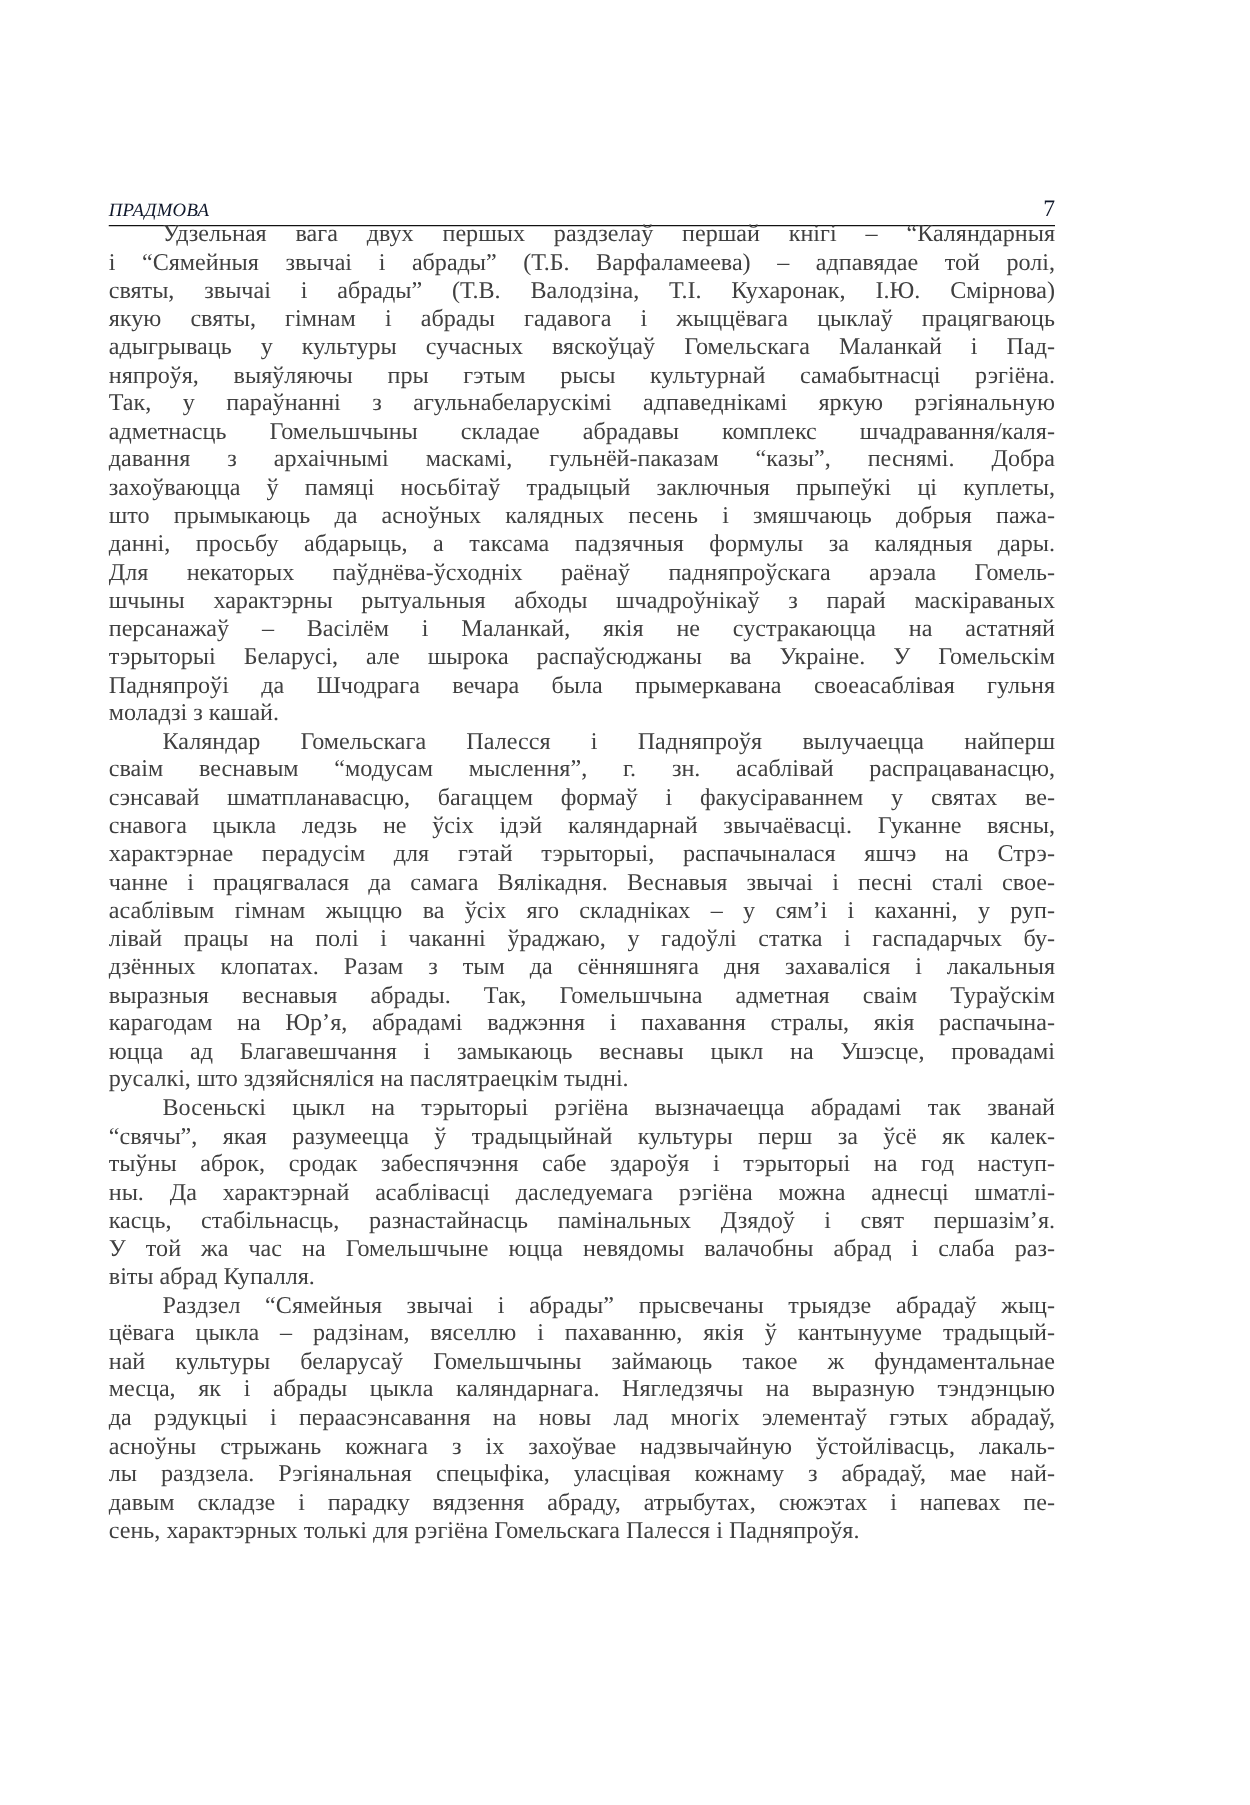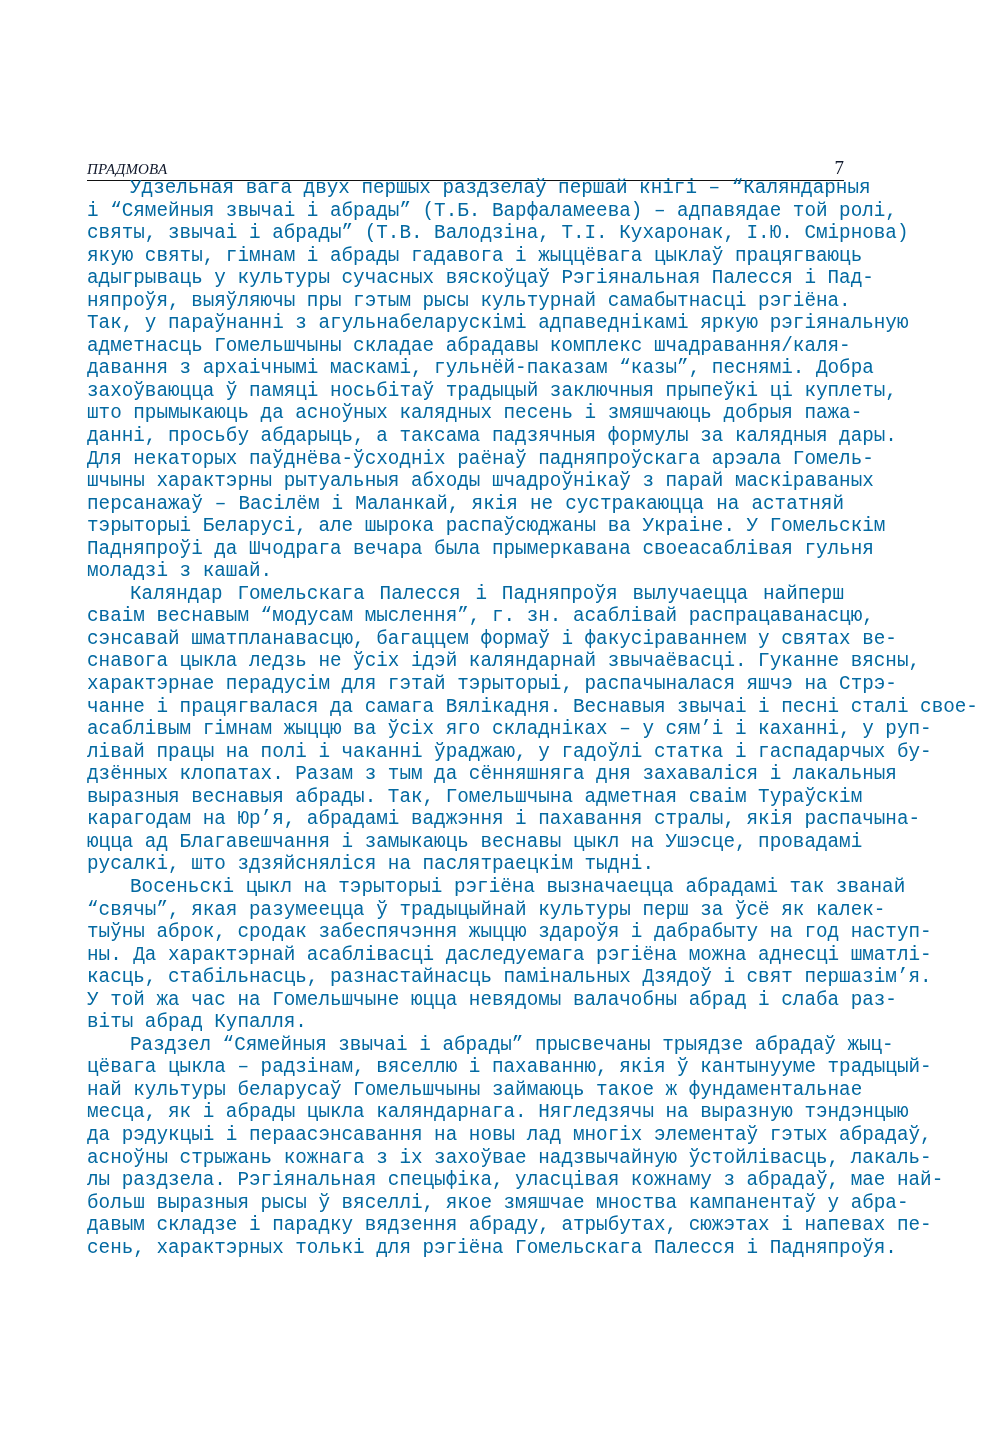--- a/index.html
+++ b/index.html
@@ -13,21 +13,21 @@
   .running-title {
     position: absolute; left: 0; bottom: 2px;
     font-style: italic; font-size: 15px; letter-spacing: 0.2px;
   }
   .page-number {
     position: absolute; right: 0; bottom: 1px;
     font-size: 19px;
   }
   .body-text {
     position: absolute; left: 87px; top: 177px; width: 757px;
-    font-family: Liberation Mono, monospace; font-size: 19.3px; color: #0369a1;
+    font-family: Liberation Serif, serif; font-size: 19.3px; color: #404040;
   }
   .line {
     display: block; height: 22.55px; line-height: 22.55px;
     white-space: nowrap; text-align: justify; text-align-last: justify;
     transform-origin: left center;
   }
   .line.first { padding-left: 43px; }
   .line.last { text-align-last: left; }
   .paragraph { margin: 0; }
 </style>
@@ -39,21 +39,21 @@
     <span class="running-title">ПРАДМОВА</span>
     <span class="page-number">7</span>
   </div>
 
   <div class="body-text" id="body-text">
       <div class="paragraph">
         <span class="line first">Удзельная вага двух першых раздзелаў першай кнігі – “Каляндарныя</span>
         <span class="line">і “Сямейныя звычаі і абрады” (Т.Б. Варфаламеева) – адпавядае той ролі,</span>
         <span class="line">святы, звычаі і абрады” (Т.В. Валодзіна, Т.І. Кухаронак, І.Ю. Смірнова)</span>
         <span class="line">якую святы, гімнам і абрады гадавога і жыццёвага цыклаў працягваюць</span>
-        <span class="line">адыгрываць у культуры сучасных вяскоўцаў Рэгіянальная Палесся і Пад-</span>
+        <span class="line">адыгрываць у культуры сучасных вяскоўцаў Гомельскага Маланкай і Пад-</span>
         <span class="line">няпроўя, выяўляючы пры гэтым рысы культурнай самабытнасці рэгіёна.</span>
         <span class="line">Так, у параўнанні з агульнабеларускімі адпаведнікамі яркую рэгіянальную</span>
         <span class="line">адметнасць Гомельшчыны складае абрадавы комплекс шчадравання/каля-</span>
         <span class="line">давання з архаічнымі маскамі, гульнёй-паказам “казы”, песнямі. Добра</span>
         <span class="line">захоўваюцца ў памяці носьбітаў традыцый заключныя прыпеўкі ці куплеты,</span>
         <span class="line">што прымыкаюць да асноўных калядных песень і змяшчаюць добрыя пажа-</span>
         <span class="line">данні, просьбу абдарыць, а таксама падзячныя формулы за калядныя дары.</span>
         <span class="line">Для некаторых паўднёва-ўсходніх раёнаў падняпроўскага арэала Гомель-</span>
         <span class="line">шчыны характэрны рытуальныя абходы шчадроўнікаў з парай маскіраваных</span>
         <span class="line">персанажаў – Васілём і Маланкай, якія не сустракаюцца на астатняй</span>
@@ -72,32 +72,31 @@
         <span class="line">лівай працы на полі і чаканні ўраджаю, у гадоўлі статка і гаспадарчых бу-</span>
         <span class="line">дзённых клопатах. Разам з тым да сённяшняга дня захаваліся і лакальныя</span>
         <span class="line">выразныя веснавыя абрады. Так, Гомельшчына адметная сваім Тураўскім</span>
         <span class="line">карагодам на Юр’я, абрадамі ваджэння і пахавання стралы, якія распачына-</span>
         <span class="line">юцца ад Благавешчання і замыкаюць веснавы цыкл на Ушэсце, провадамі</span>
         <span class="line last">русалкі, што здзяйсняліся на паслятраецкім тыдні.</span>
       </div>
       <div class="paragraph">
         <span class="line first">Восеньскі цыкл на тэрыторыі рэгіёна вызначаецца абрадамі так званай</span>
         <span class="line">“свячы”, якая разумеецца ў традыцыйнай культуры перш за ўсё як калек-</span>
-        <span class="line">тыўны аброк, сродак забеспячэння жыццю здароўя і дабрабыту на год наступ-</span>
+        <span class="line">тыўны аброк, сродак забеспячэння сабе здароўя і тэрыторыі на год наступ-</span>
         <span class="line">ны. Да характэрнай асаблівасці даследуемага рэгіёна можна аднесці шматлі-</span>
         <span class="line">касць, стабільнасць, разнастайнасць памінальных Дзядоў і свят першазім’я.</span>
         <span class="line">У той жа час на Гомельшчыне юцца невядомы валачобны абрад і слаба раз-</span>
         <span class="line last">віты абрад Купалля.</span>
       </div>
       <div class="paragraph">
         <span class="line first">Раздзел “Сямейныя звычаі і абрады” прысвечаны трыядзе абрадаў жыц-</span>
         <span class="line">цёвага цыкла – радзінам, вяселлю і пахаванню, якія ў кантынууме традыцый-</span>
         <span class="line">най культуры беларусаў Гомельшчыны займаюць такое ж фундаментальнае</span>
         <span class="line">месца, як і абрады цыкла каляндарнага. Нягледзячы на выразную тэндэнцыю</span>
         <span class="line">да рэдукцыі і пераасэнсавання на новы лад многіх элементаў гэтых абрадаў,</span>
         <span class="line">асноўны стрыжань кожнага з іх захоўвае надзвычайную ўстойлівасць, лакаль-</span>
         <span class="line">лы раздзела. Рэгіянальная спецыфіка, уласцівая кожнаму з абрадаў, мае най-</span>
-        <span class="line">больш выразныя рысы ў вяселлі, якое змяшчае мноства кампанентаў у абра-</span>
         <span class="line">давым складзе і парадку вядзення абраду, атрыбутах, сюжэтах і напевах пе-</span>
         <span class="line last">сень, характэрных толькі для рэгіёна Гомельскага Палесся і Падняпроўя.</span>
       </div>
     </div>
 </div>
 
 </body></html>

